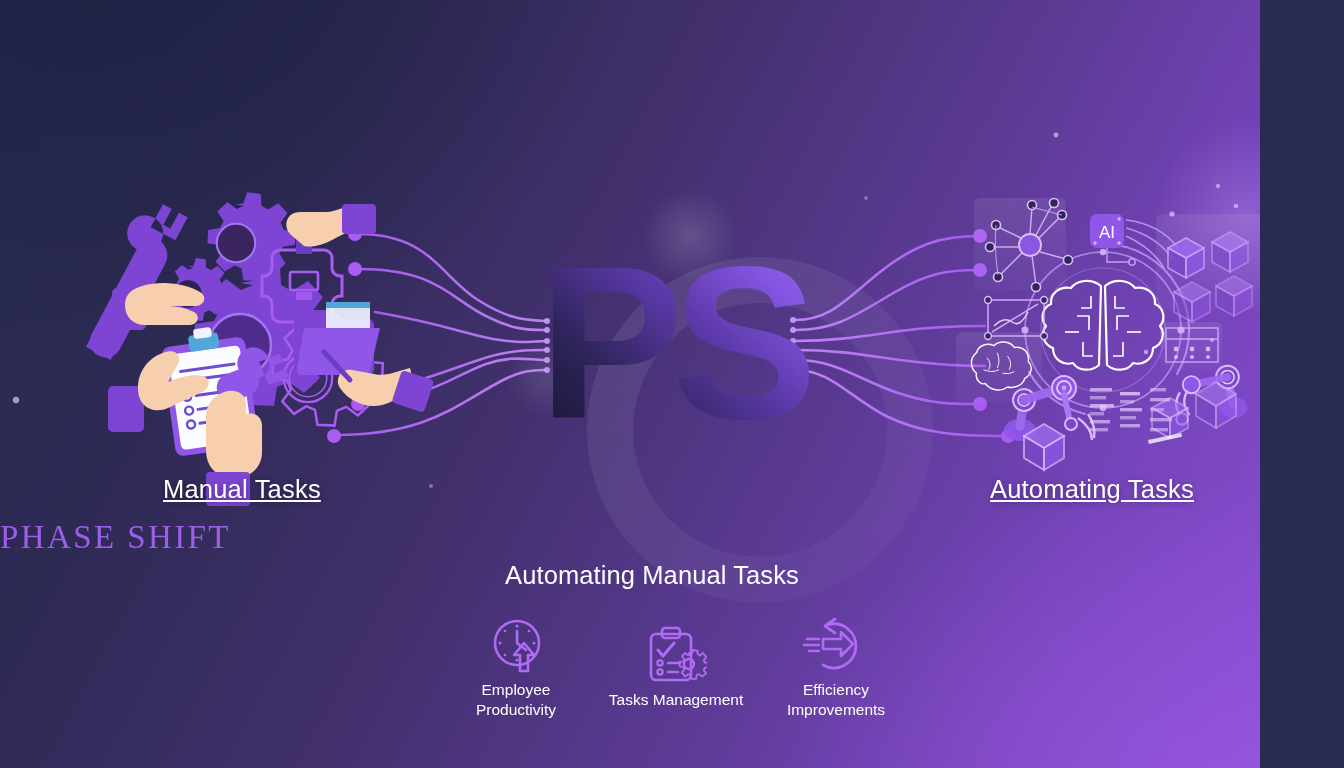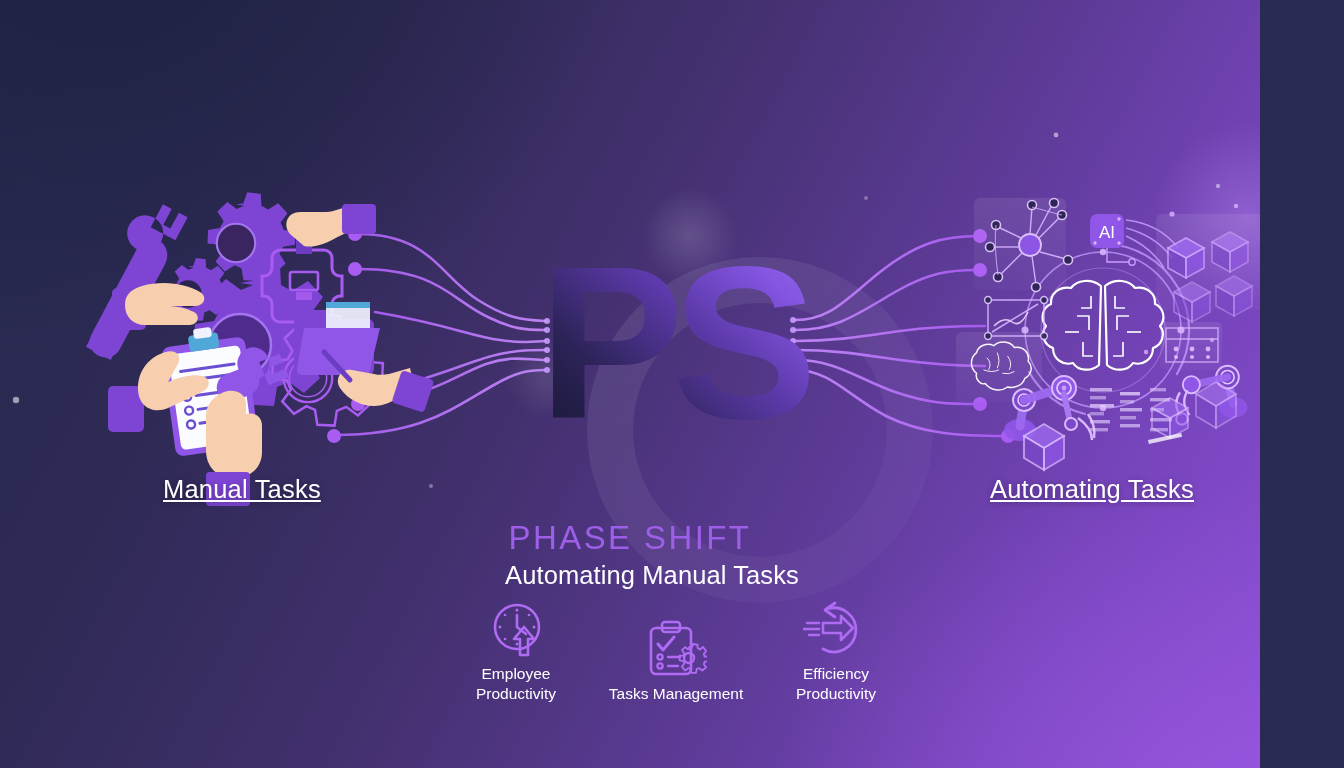--- a/index.html
+++ b/index.html
@@ -22,30 +22,30 @@
   .txt { position:absolute; color:#fff; white-space:nowrap;text-decoration:underline; }
   #manual-label {
     left:163px; top:475px; font-size:25.5px; letter-spacing:.2px;
     text-shadow:0 1px 6px rgba(0,0,0,.35);
   }
   #auto-label {
     left:990px; top:475px; font-size:25.5px; letter-spacing:.2px;
     text-shadow:0 1px 6px rgba(0,0,0,.35);
   }
   #brand {
-    position:absolute; left:0; right:0; top:519px; text-align:center;
-    font-size:33px; letter-spacing:2.4px; color:#9d5fe8; font-weight:400;
+    position:absolute; left:0; right:0; top:519px; text-align:left;
+    font-size:33px; letter-spacing:2.4px; color:#9d5fe8; font-weight:400;font-family:Liberation Serif, serif;
   }
   #tagline {
     position:absolute; left:0; right:0; top:561px; text-align:center;
     font-size:25.5px; color:#fdfdff; letter-spacing:.1px;padding-left:44px;
   }
   #features {
-    position:absolute; left:436px; top:600px; width:480px;
-    display:flex; justify-content:space-between; align-items:flex-end;
+    position:absolute; left:436px; top:616px; width:480px;
+    display:flex; justify-content:space-between; align-items:center;
   }
   .feature { width:160px; display:flex; flex-direction:column; align-items:center; }
   .feature .ic { height:58px; display:flex; align-items:center; justify-content:center; }
   .feature .cap {
     margin-top:6px; text-align:center; color:#fff; font-size:15.5px; line-height:20px;
     white-space:pre-line;
   }
 </style>
 </head>
 <body>
@@ -529,16 +529,16 @@
           <path d="M32,2 l-10,7 10,7" fill="none" stroke="#b06bf5" stroke-width="2.8" stroke-linecap="round" stroke-linejoin="round"></path>
           <path d="M20,22 h18 v-7 l12,12 -12,12 v-7 h-18z" fill="none" stroke="#b06bf5" stroke-width="2.6" stroke-linejoin="round"></path>
           <g stroke="#b06bf5" stroke-width="2.4" stroke-linecap="round">
             <path d="M4,22 h12"></path>
               <path d="M0,28 h16"></path>
               <path d="M6,34 h10"></path>
           </g>
         </svg>
       </div>
       <div class="cap">Efficiency
-Productivity</div>
+Improvements</div>
     </div>
   </div>
 </div>
 
 </body></html>

